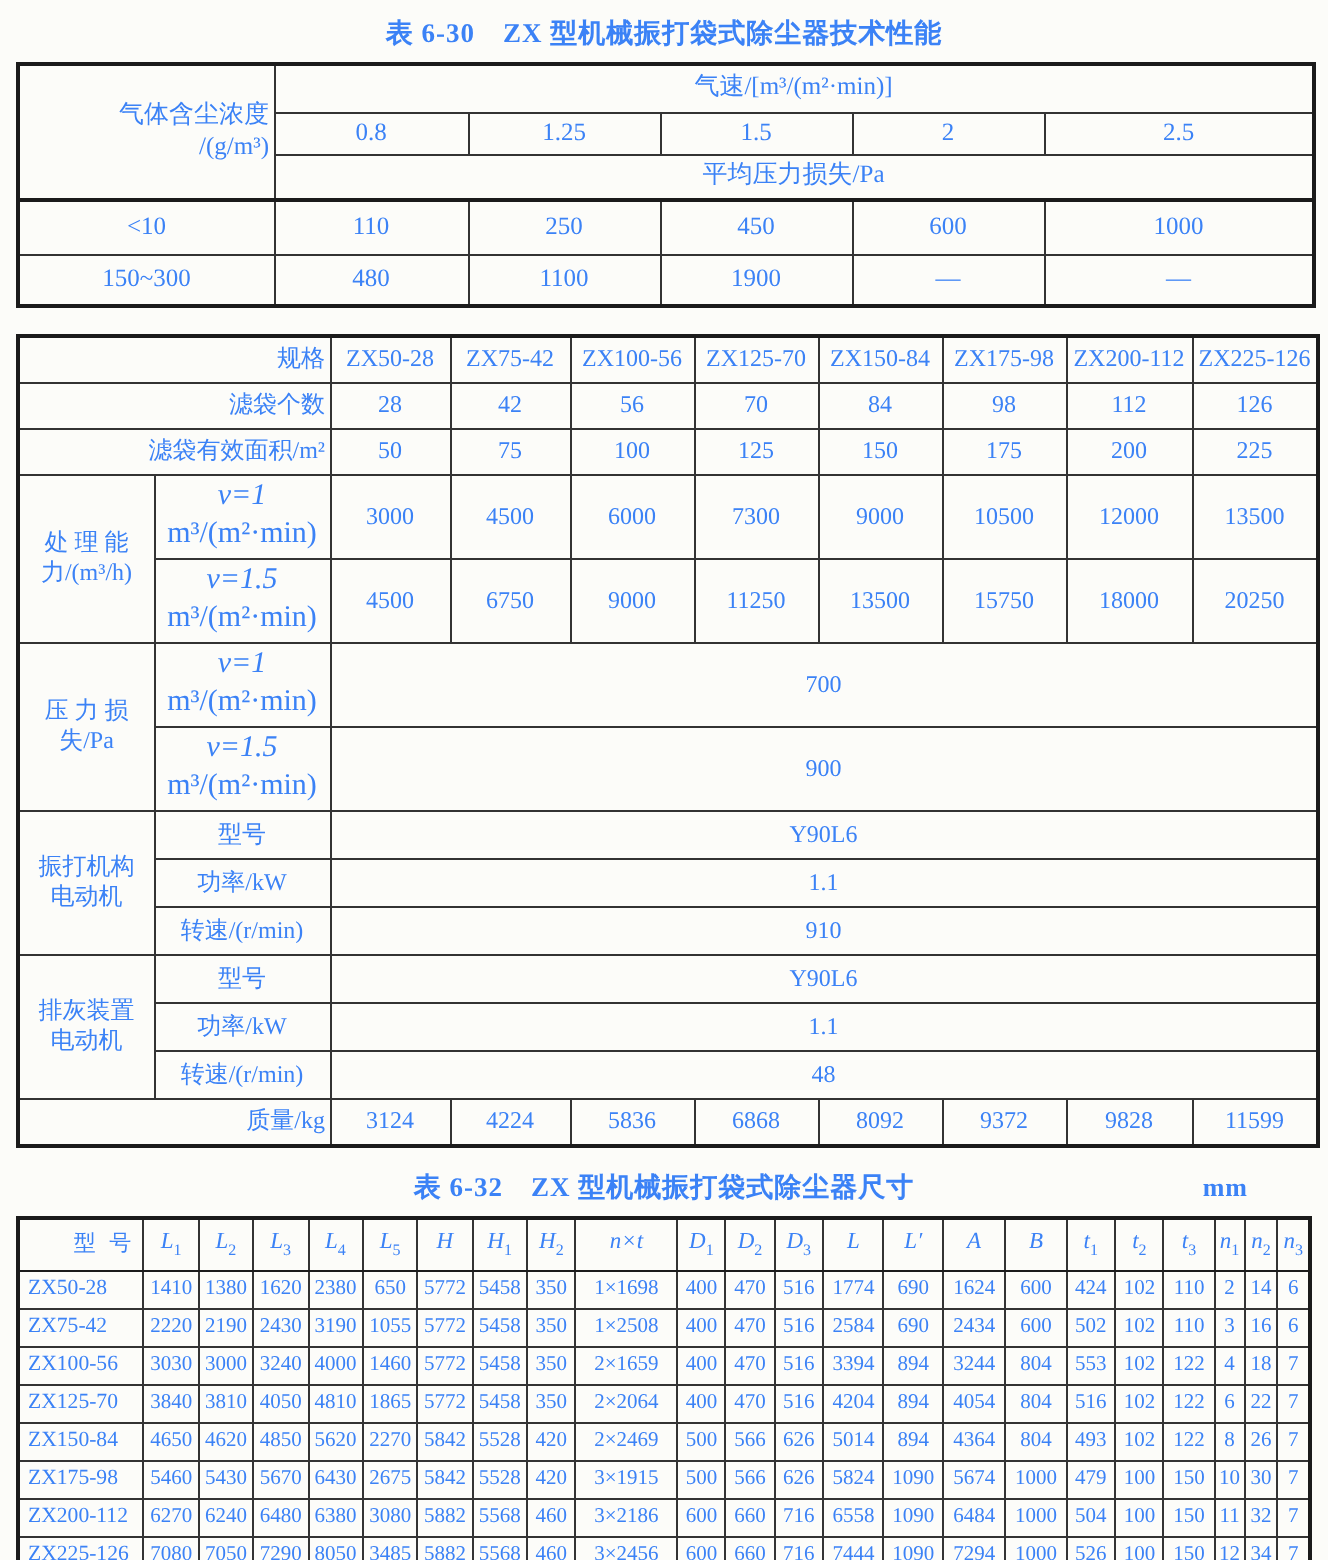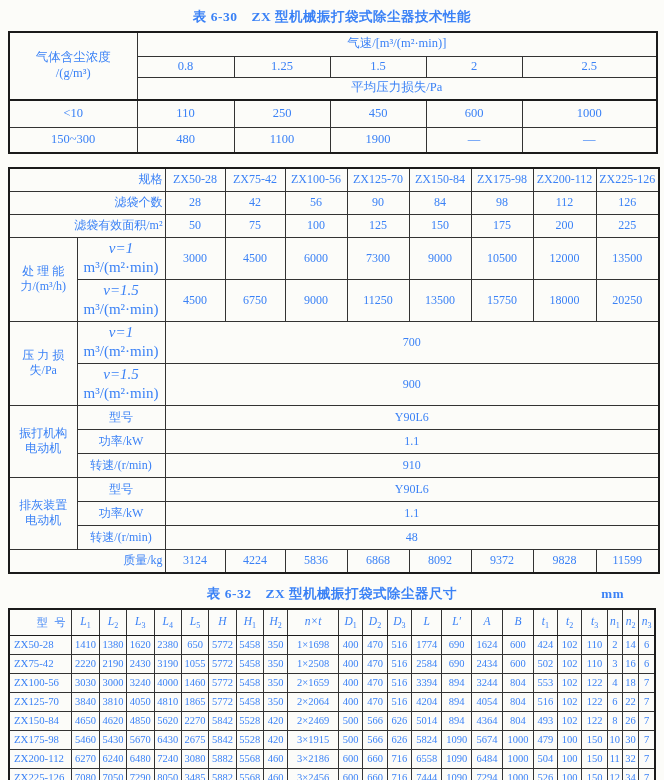--- a/index.html
+++ b/index.html
@@ -12,21 +12,21 @@
   .tbl-title{
     position:relative;text-align:center;font-weight:bold;font-size:13.5px;
     margin:0 0 5px 0;line-height:18px;letter-spacing:.5px;
   }
   .tbl-title .tno{margin-right:14px;}
   .unit-label{position:absolute;right:32px;top:0;font-weight:bold;font-size:13px;margin-left:11px;}
   table{border-collapse:collapse;table-layout:fixed;width:648px;background:#fcfcf9;}
   table{border:2.5px solid #1b1b1b;}
   td{border:1px solid #333;text-align:center;vertical-align:middle;
      padding:1px 2px;overflow:hidden;line-height:1.25;}
-  .ml{white-space:pre-line;}
+  .ml{white-space:pre-line;text-align:right;}
   
   #t30{font-size:12.5px;margin-bottom:13px;}
   #t30 .rA{height:24px;} #t30 .rB{height:21px;} #t30 .rC{height:23px;}
   #t30 .rD{height:27px;} #t30 .rE{height:26px;}
   #t30 .rD td{border-top:2px solid #1b1b1b;}
   
   #t31{font-size:12px;margin-bottom:11px;}
   #t31 .lbl{text-align:center;}
   #t31 .lbl2{text-align:right;padding-left:8px;}
   #t31 .vcell{font-size:15px;line-height:1.3;}
@@ -118,21 +118,21 @@
       <td>ZX150-84</td>
       <td>ZX175-98</td>
       <td>ZX200-112</td>
       <td>ZX225-126</td>
     </tr>
     <tr class="r24">
       <td colspan="2" class="lbl2">滤袋个数</td>
       <td>28</td>
       <td>42</td>
       <td>56</td>
-      <td>90</td>
+      <td>70</td>
       <td>84</td>
       <td>98</td>
       <td>112</td>
       <td>126</td>
     </tr>
     <tr class="r24">
       <td colspan="2" class="lbl2">滤袋有效面积/m²</td>
       <td>50</td>
       <td>75</td>
       <td>100</td>
@@ -436,21 +436,21 @@
           <td>150</td>
           <td>10</td>
           <td>30</td>
           <td>7</td>
         </tr>
         <tr>
           <td>ZX200-112</td>
           <td>6270</td>
           <td>6240</td>
           <td>6480</td>
-          <td>7240</td>
+          <td>6380</td>
           <td>3080</td>
           <td>5882</td>
           <td>5568</td>
           <td>460</td>
           <td>3×2186</td>
           <td>600</td>
           <td>660</td>
           <td>716</td>
           <td>6558</td>
           <td>1090</td>

